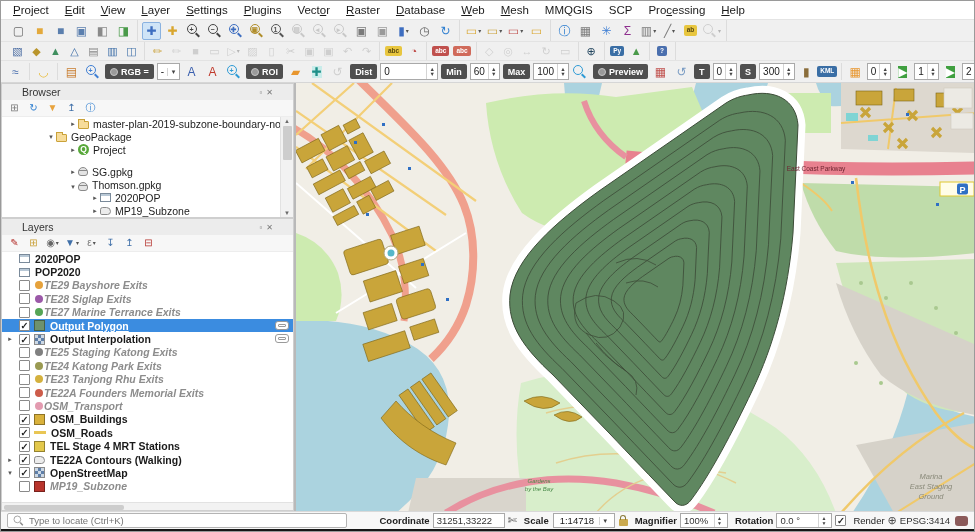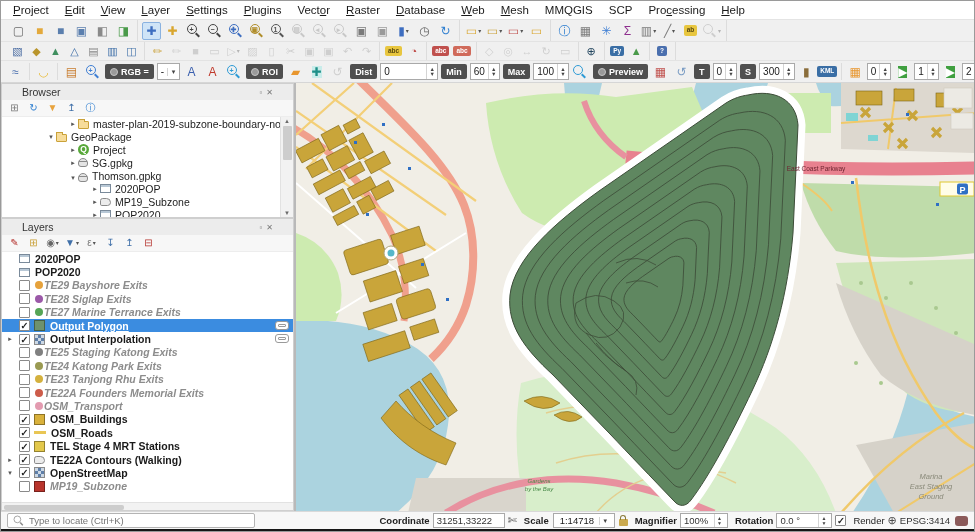--- a/index.html
+++ b/index.html
@@ -74,21 +74,21 @@
   .lrow.sel .lbl{color:#fff;text-decoration:underline}
   .badge{position:absolute;right:4px;top:2px;width:14px;height:9px;border:1.5px solid #9a9a9a;border-radius:3px;background:#fff}
   .badge::after{content:'';position:absolute;left:2px;top:2px;right:2px;bottom:2px;border:1px solid #9a9a9a;border-radius:1px}
   .hscroll{height:8px;background:#f2f2f2;border-top:1px solid #e2e2e2;position:relative;flex:0 0 auto}
   .hthumb{position:absolute;left:2px;top:1.5px;width:120px;height:5px;background:#cdcdcd;border-radius:2px}
   
   .maparea{flex:1 1 auto;position:relative;background:#f1eee6;overflow:hidden}
   .maparea svg{display:block}
   
   .statusbar{height:20px;background:#f7f7f7;border-top:1px solid #d9d9d9;border-bottom:2px solid #161616;display:flex;align-items:center;padding:0 6px;gap:3px;font-size:9.5px;color:#333;flex:0 0 auto;white-space:nowrap}
-  .locate{width:248px;height:15px;border:1px solid #b4b4b4;border-radius:2px;background:#fff;display:flex;align-items:center;padding:0 4px;gap:4px;color:#9a9a9a}
+  .locate{width:340px;height:15px;border:1px solid #b4b4b4;border-radius:2px;background:#fff;display:flex;align-items:center;padding:0 4px;gap:4px;color:#9a9a9a}
   .locate input{border:none;outline:none;flex:1;font-size:9.5px;color:#444;font-family:"Liberation Sans",sans-serif;background:transparent}
   .locate .mag{transform:scale(.75);color:#8a8a8a;width:13px;height:13px}
   .sb-box{background:#fff;border:1px solid #a9a9a9;height:15px;display:inline-flex;align-items:center;padding:0 3px;font-size:9.5px}
   .sb-lab{font-weight:bold;color:#222;margin-left:4px}
   .sb-spin .ud{width:10px;border-left:1px solid #d4d4d4;height:100%;display:flex;flex-direction:column;align-items:center;justify-content:center;font-size:5px;line-height:4.5px;color:#444;margin-left:2px}
   .lockic{width:9px;height:7px;background:#caa94e;border-radius:1px;position:relative;margin-top:4px}
   .lockic::before{content:'';position:absolute;left:1.5px;top:-4px;width:4px;height:4px;border:1.5px solid #8a7a3a;border-bottom:none;border-radius:3px 3px 0 0}
   .bubble{width:13px;height:10px;background:#8b5a5a;border-radius:3px;position:relative;margin-left:2px}
   .bubble::after{content:'';position:absolute;left:2px;bottom:-3px;border:3px solid transparent;border-top-color:#8b5a5a;border-left-width:2px}
   .globeic{font-size:11px;color:#4a4a4a}
@@ -530,21 +530,21 @@
               <span class="brow" style="padding-left: 44px;">
                 <span class="arr">▾</span>
                 <span class="ticn fold"></span>
                 <span class="lbl">GeoPackage</span>
               </span>
               <span class="brow" style="padding-left: 66px;">
                 <span class="arr">▸</span>
                 <span class="ticn qgis">Q</span>
                 <span class="lbl">Project</span>
               </span>
-              <span class="brow" style="padding-left: 66px;">
+              <span class="brow" style="padding-left: 66px; margin-top: 9px;">
                 <span class="arr">▸</span>
                 <span class="ticn dbic"></span>
                 <span class="lbl">SG.gpkg</span>
               </span>
               <span class="brow" style="padding-left: 66px; align-items: flex-end;">
                 <span class="arr">▾</span>
                 <span class="ticn dbic"></span>
                 <span class="lbl">Thomson.gpkg</span>
               </span>
               <span class="brow" style="padding-left: 88px;">

